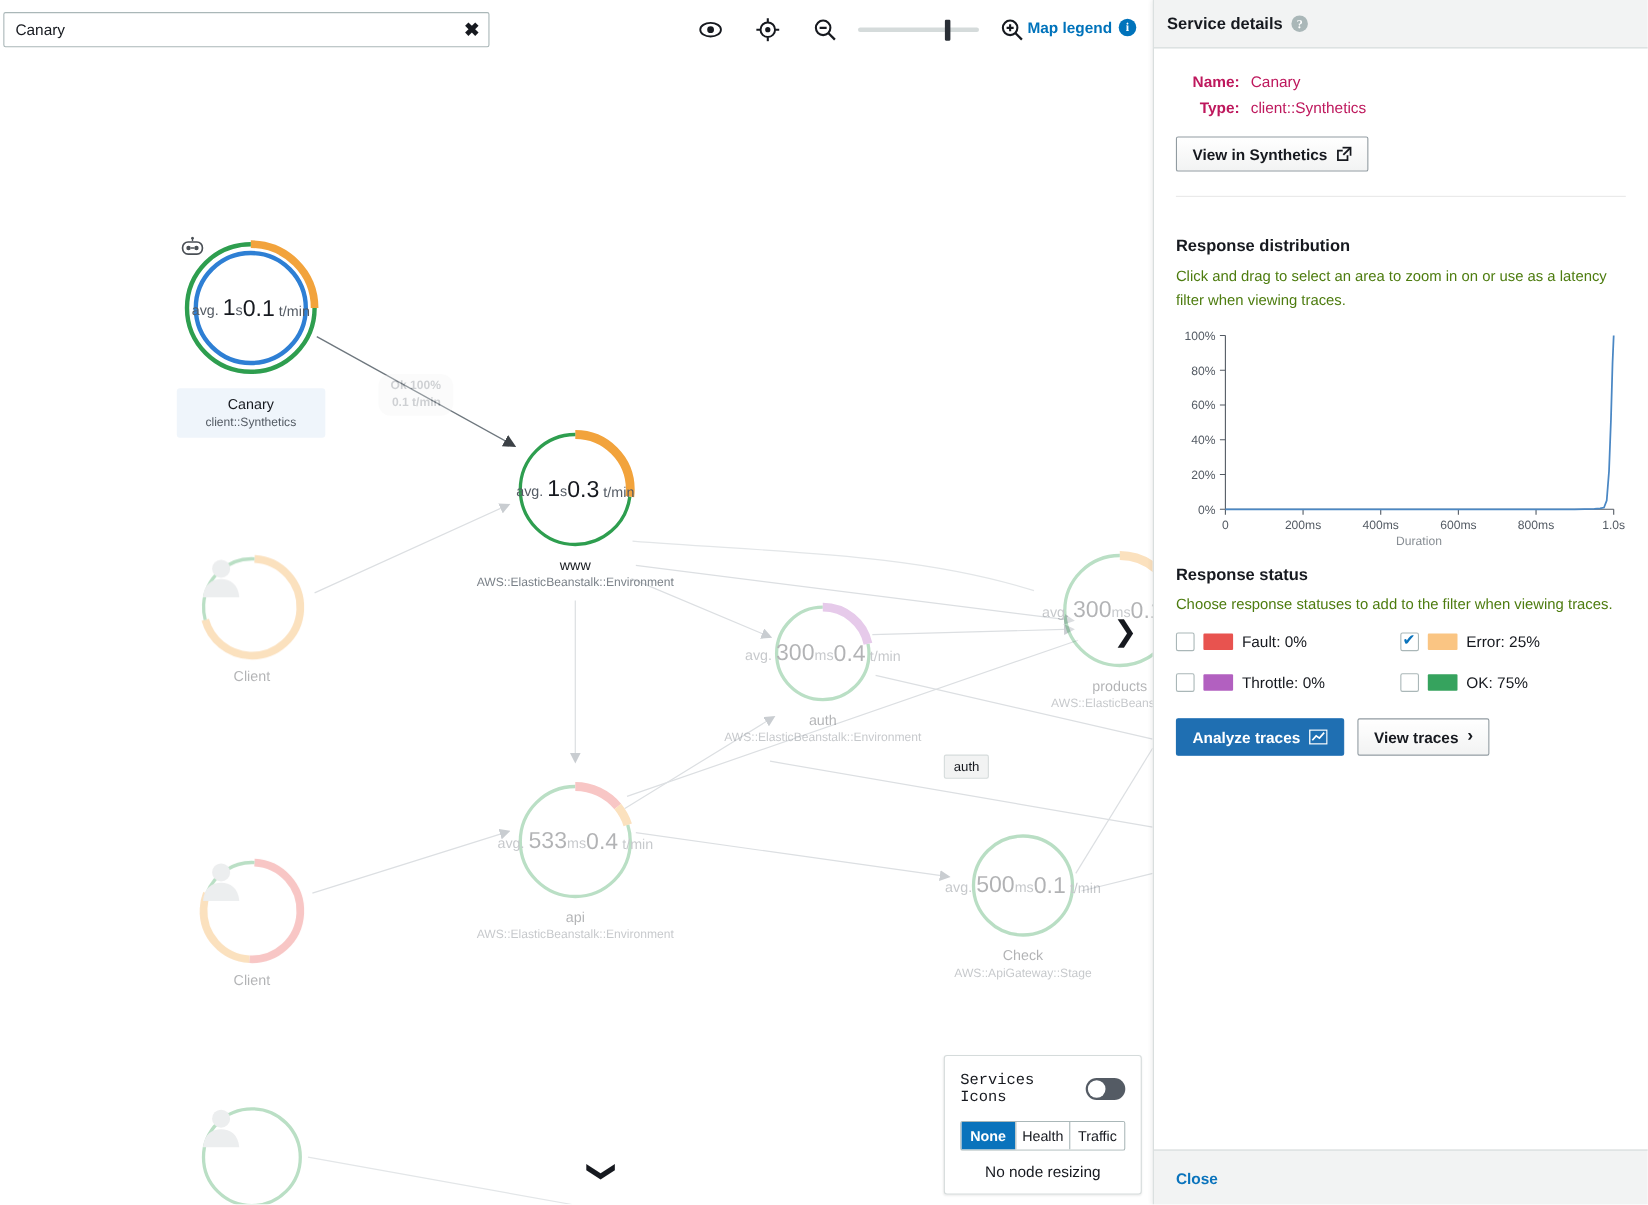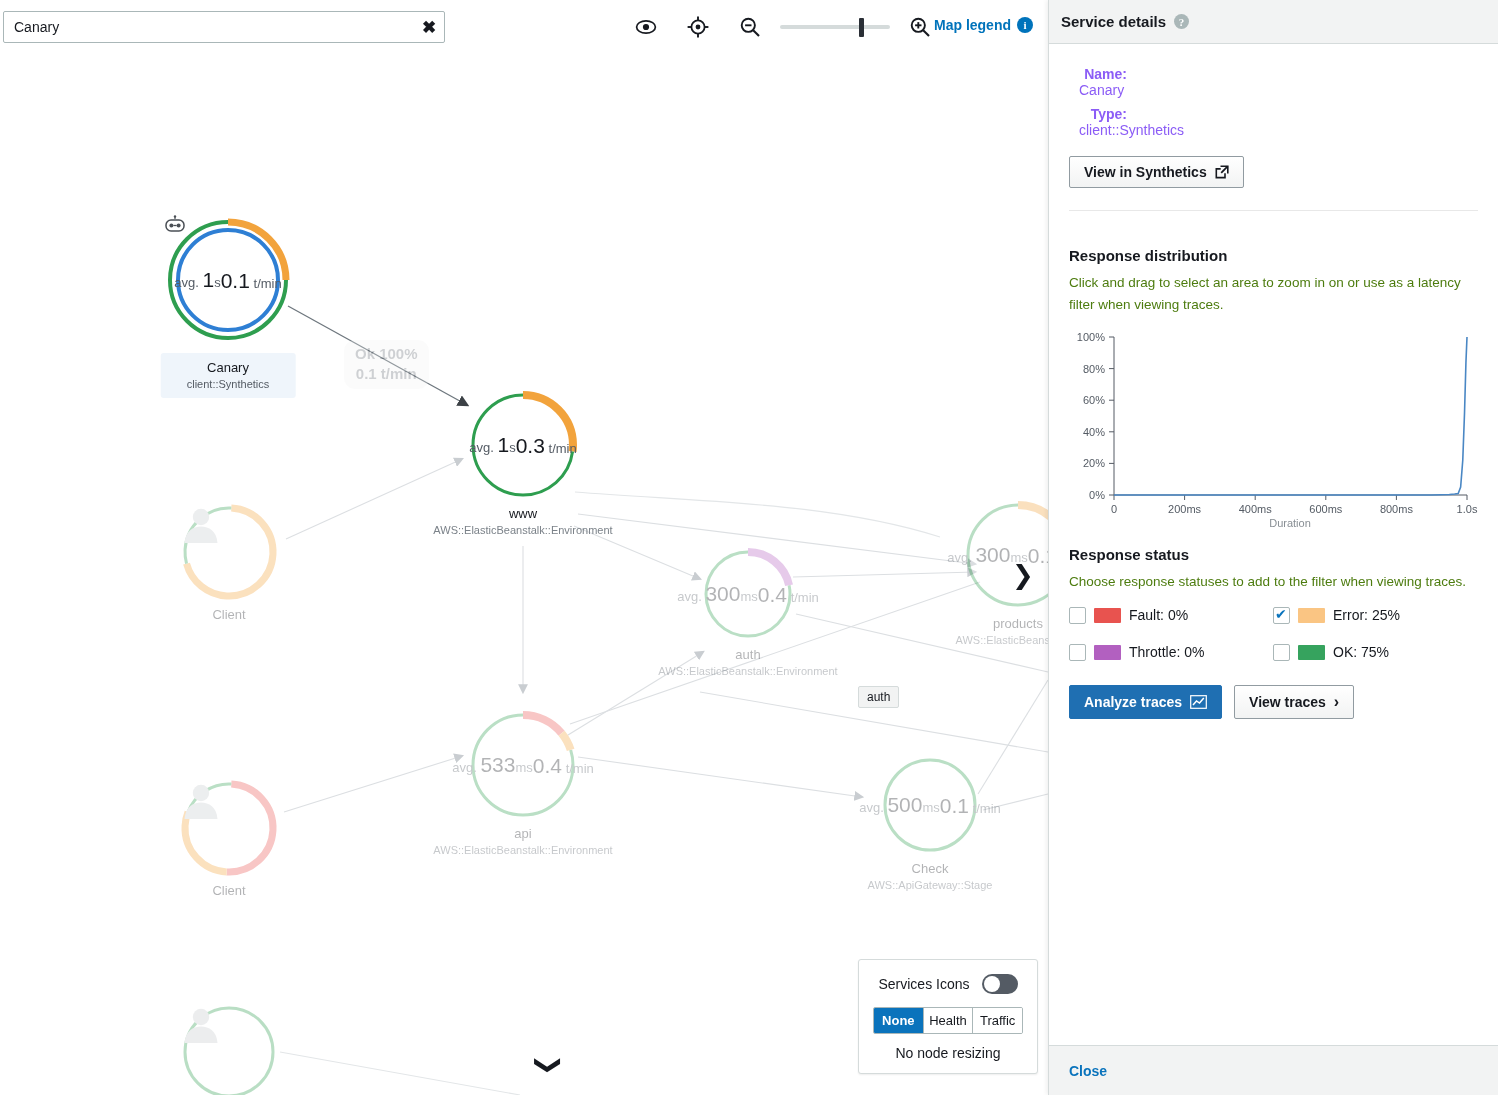--- a/index.html
+++ b/index.html
@@ -69,39 +69,39 @@
   .sel-label-bg {
     position: absolute; left: 50%; transform: translateX(-50%);
     background: #eff5fb; border-radius: 3px; padding: 7px 26px 8px;
     text-align: center; white-space: nowrap;
   }
   .dim { opacity: 0.28; }
   .dim2 { opacity: 0.33; }
 
   .edge-label {
     position: absolute; background: #f2f3f3; border-radius: 11px;
-    padding: 4px 11px; font-size: 15px; color: #545b64; line-height: 1.35;
-    text-align: center; white-space: nowrap; font-weight: bold;
+    padding: 4px 11px; font-size: 11px; color: #545b64; line-height: 1.35;
+    text-align: right; white-space: nowrap; font-weight: bold;
   }
   .tooltip-chip {
     position: absolute; background: #f2f3f3; border: 1px solid #d5dbdb; border-radius: 2px;
     padding: 3px 8px; font-size: 12px; color: #16191f;
   }
   .chev {
     position: absolute; font-size: 26px; font-weight: bold; color: #16191f;
     font-family: "DejaVu Sans", sans-serif; line-height: 1; cursor: pointer;
   }
 
   
   .settings-card {
     position: absolute; left: 858px; top: 907px; width: 180px;
     background: #fff; border: 1px solid #d5dbdb; border-radius: 3px;
     padding: 14px 14px 12px; box-shadow: 0 1px 2px rgba(0,0,0,.07);
   }
-  .settings-row { display: flex; align-items: center; justify-content: center; gap: 12px; }
+  .settings-row { display: flex; align-items: center; justify-content: center; gap: 12px; font-family: Liberation Mono, monospace; }
   .settings-row .lbl { font-size: 14px; color: #16191f; }
   .toggle {
     width: 36px; height: 20px; border-radius: 10px; background: #545b64;
     position: relative; cursor: pointer; flex: none;
   }
   .toggle .knob {
     position: absolute; left: 2px; top: 2px; width: 16px; height: 16px;
     border-radius: 50%; background: #fff;
   }
   .seg {
@@ -125,21 +125,21 @@
     height: 44px; background: #f2f3f3; border-bottom: 1px solid #d5dbdb;
     display: flex; align-items: center; padding: 0 0 0 12px; gap: 8px;
   }
   .panel-head .title { font-size: 15px; font-weight: bold; color: #16191f; }
   .help-dot {
     width: 15px; height: 15px; border-radius: 50%; background: #aab7b8; color: #fff;
     font-size: 11px; font-weight: bold; display: flex; align-items: center; justify-content: center;
     cursor: pointer; font-family: "Liberation Serif", serif;
   }
   .panel-body { padding: 22px 20px 0 20px; }
-  .kv { display: flex; font-size: 14px; color: #8b5cf6; margin-bottom: 8px; flex-direction: column; }
+  .kv { display: flex; font-size: 14px; color: #be185d; margin-bottom: 8px; }
   .kv .k { width: 58px; text-align: right; font-weight: bold; flex: none; }
   .kv .v { margin-left: 10px; }
   .btn {
     display: inline-flex; align-items: center; gap: 8px;
     border: 1px solid #919ba1; border-radius: 2px;
     background: linear-gradient(#fff,#f2f3f3);
     font-size: 14px; font-weight: bold; color: #16191f;
     padding: 7px 14px; cursor: pointer; font-family: "Liberation Sans", sans-serif;
   }
   .btn.primary {

